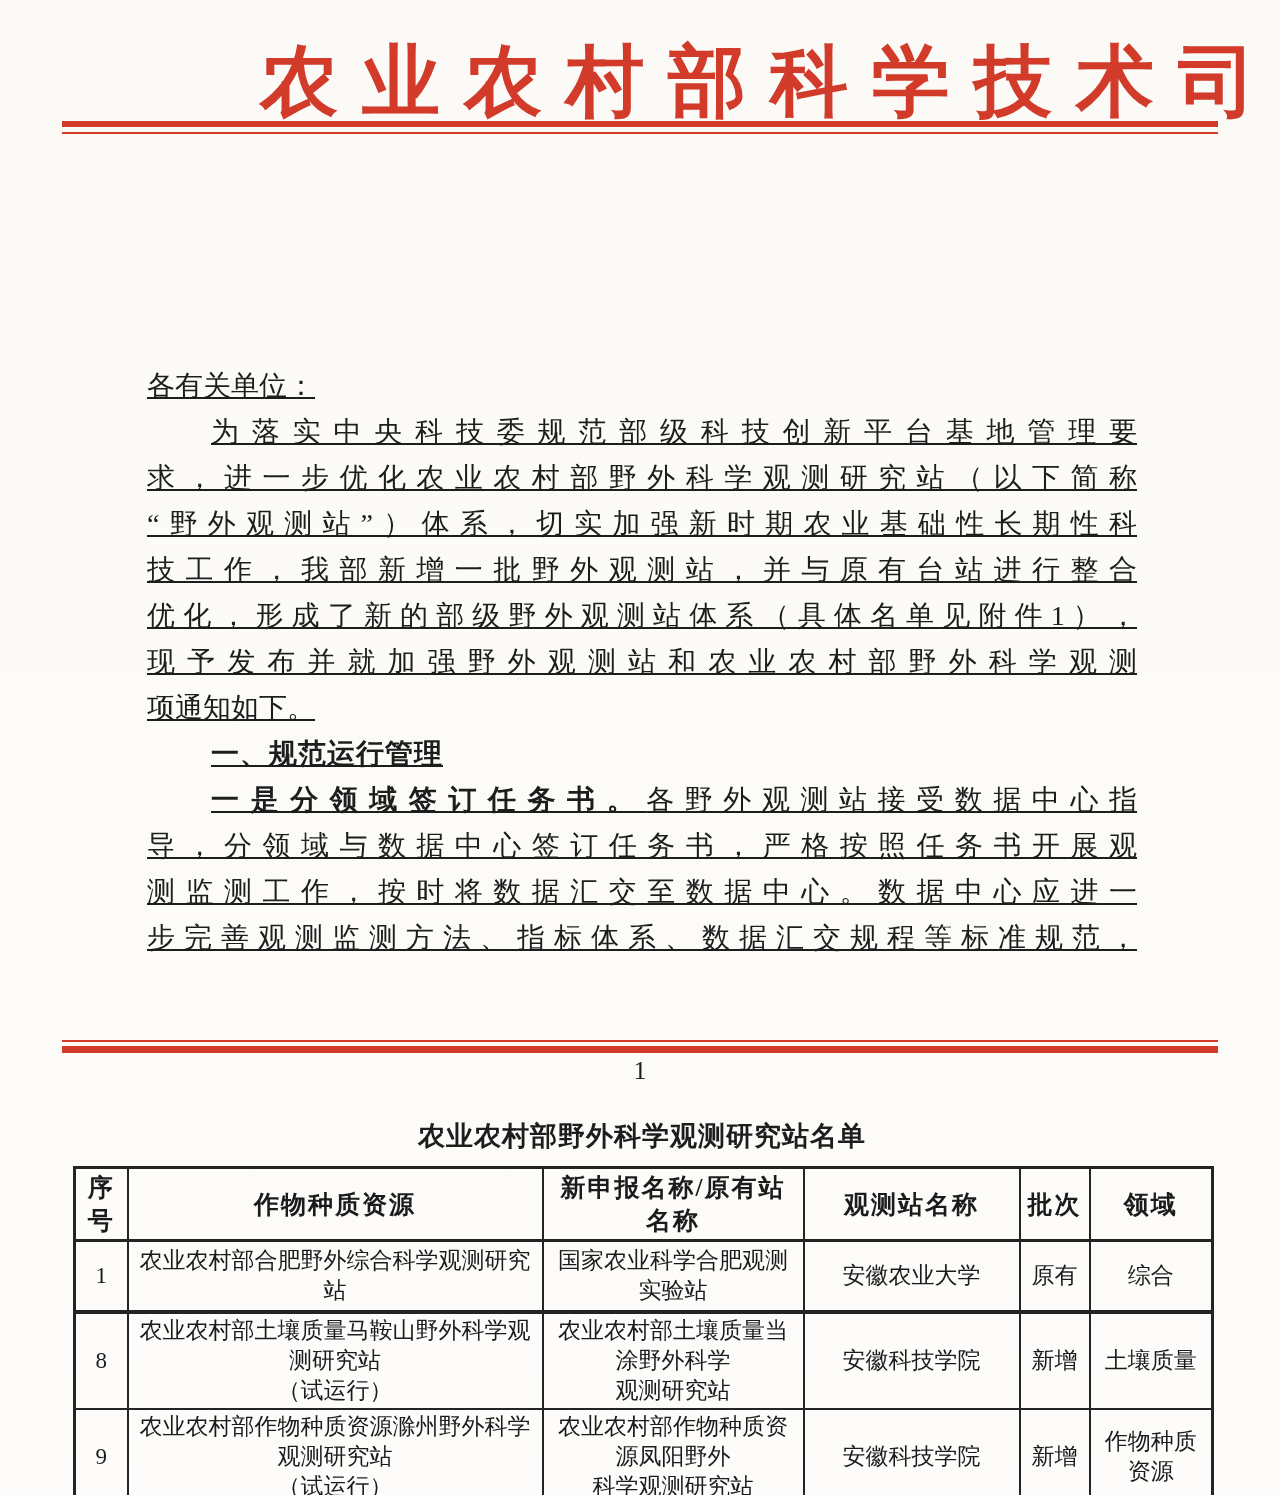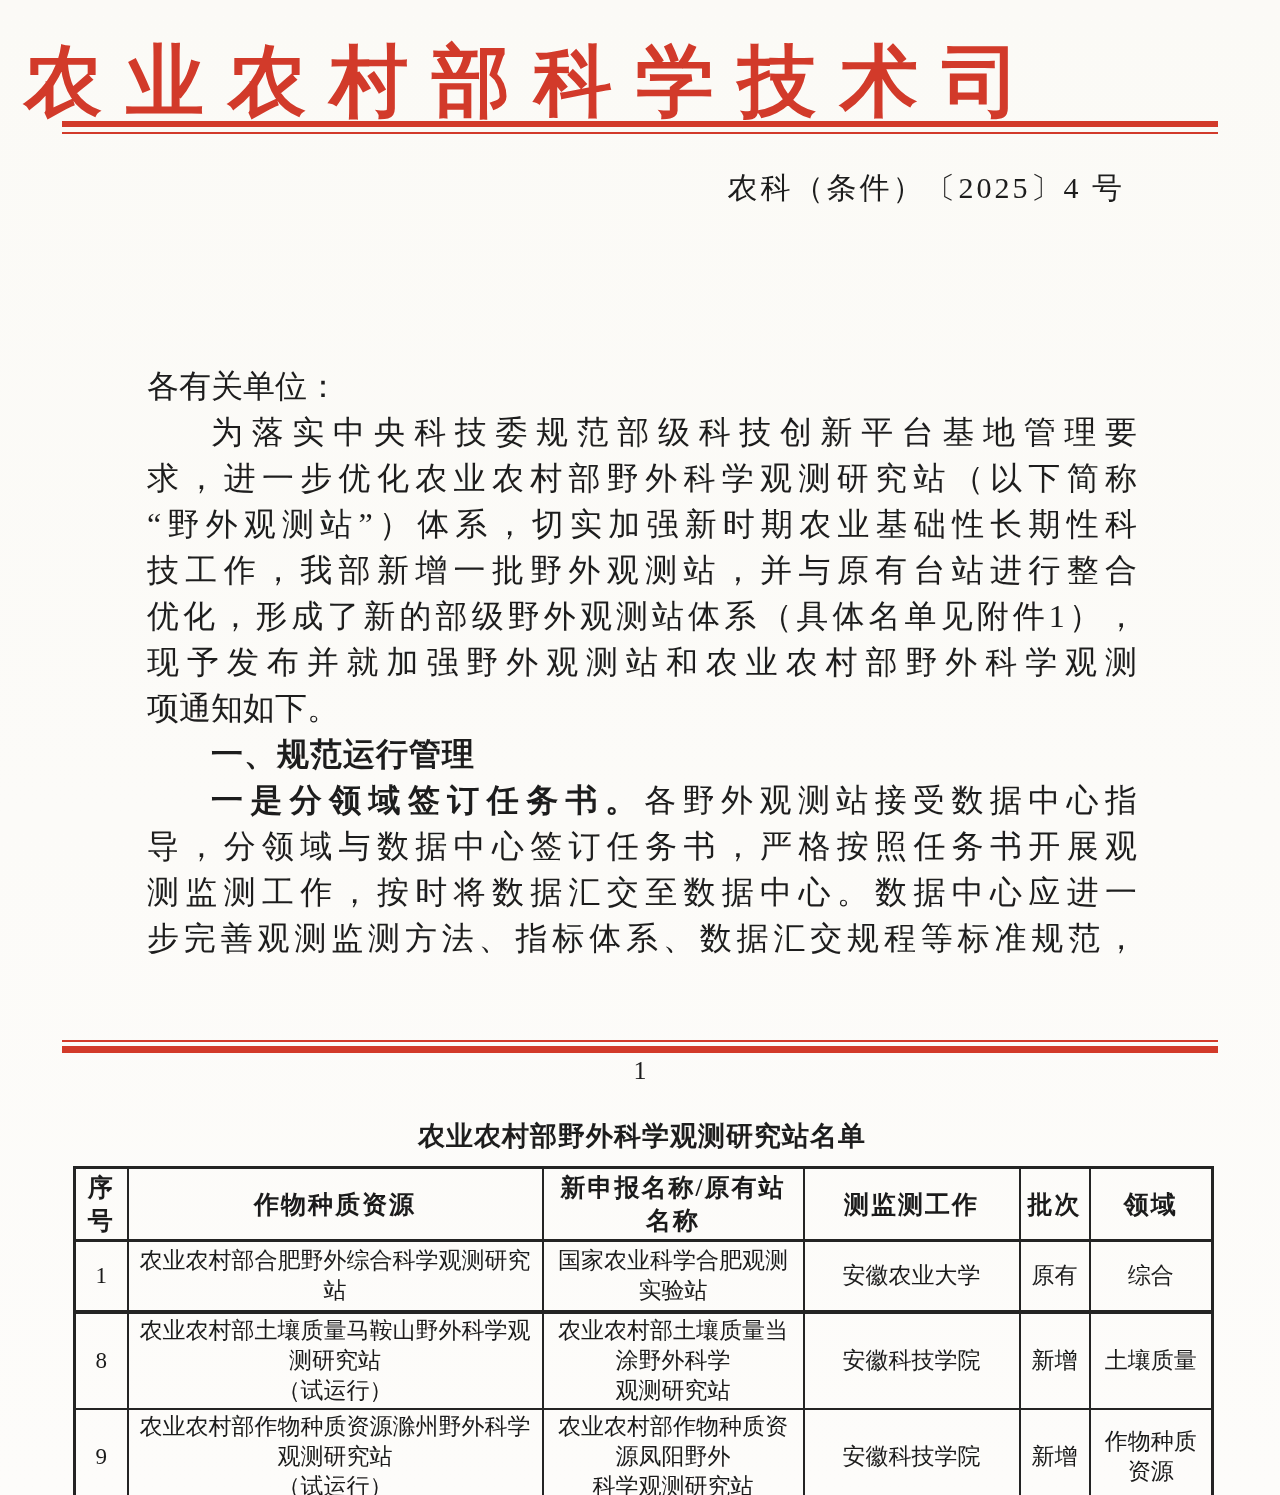--- a/index.html
+++ b/index.html
@@ -10,40 +10,40 @@
     --serif:"Liberation Serif","DejaVu Serif",serif;
     --sans:"Liberation Sans","DejaVu Sans",sans-serif;
   }
   html,body{margin:0;padding:0;background:#fff;}
   .page{
     position:relative;width:1280px;height:1495px;overflow:hidden;
     background:linear-gradient(180deg,#fbfaf6 0%,#fcfbf8 55%,#fdfcfa 100%);
     font-family:var(--serif);color:var(--ink);
   }
   .letterhead{
-    position:absolute;top:30px;left:0;width:100%;text-align:left;
+    position:absolute;top:30px;left:0;width:100%;text-align:right;
     font-size:78px;font-weight:bold;color:var(--red);
     letter-spacing:24px;text-indent:24px;white-space:nowrap;
     font-family:var(--serif);
   }
   .rule{position:absolute;left:62px;right:62px;background:var(--red);}
   .rule-h-thick{top:121px;height:6px;}
   .rule-h-thin{top:132px;height:2px;}
   .doc-number{
     position:absolute;top:170px;right:155px;
     font-size:30px;letter-spacing:3px;line-height:36px;
   }
   .notice-title{
     position:absolute;top:240px;left:70px;right:70px;text-align:center;
     font-family:var(--sans);font-weight:bold;font-size:40px;
     letter-spacing:4px;line-height:56px;
   }
   .notice-body{
     position:absolute;top:363px;left:147px;width:990px;
-    font-size:32px;line-height:46px;
+    font-size:28px;line-height:46px;text-decoration:underline;
   }
   .bl{height:46px;white-space:nowrap;}
   .bl.j{white-space:normal;text-align:justify;text-align-last:justify;text-justify:inter-character;}
   .bl.ind{text-indent:64px;}
   .hei{font-family:var(--sans);font-weight:bold;letter-spacing:1px;}
   .rule-f-thin{top:1040px;height:2px;}
   .rule-f-thick{top:1046px;height:7px;}
   .page-number{
     position:absolute;top:1056px;left:0;width:100%;text-align:center;
     font-size:26px;line-height:30px;
@@ -71,21 +71,20 @@
 </style>
 </head>
 <body>
 
 <div class="page">
 
   <div class="letterhead">农业农村部科学技术司</div>
   <div class="rule rule-h-thick"></div>
   <div class="rule rule-h-thin"></div>
 
-  <div class="doc-number">农科（条件）〔2025〕4 号</div>
 
   <div class="notice-title">
   </div>
 
   <div class="notice-body">
       <div class="bl">各有关单位：</div>
       <div class="bl j ind">为落实中央科技委规范部级科技创新平台基地管理要</div>
       <div class="bl j">求，进一步优化农业农村部野外科学观测研究站（以下简称</div>
       <div class="bl j">“野外观测站”）体系，切实加强新时期农业基础性长期性科</div>
       <div class="bl j">技工作，我部新增一批野外观测站，并与原有台站进行整合</div>
@@ -112,21 +111,21 @@
         <col style="width: 261px;">
         <col style="width: 216px;">
         <col style="width: 70px;">
         <col style="width: 123px;">
       </colgroup>
     <thead>
       <tr>
           <th>序号</th>
           <th>作物种质资源</th>
           <th>新申报名称/原有站名称</th>
-          <th>测监测工作</th>
+          <th>观测站名称</th>
           <th>批次</th>
           <th>领域</th>
         </tr>
     </thead>
     <tbody>
         <tr>
           <td>1</td>
           <td>农业农村部合肥野外综合科学观测研究站</td>
           <td>国家农业科学合肥观测实验站</td>
           <td>安徽农业大学</td>

